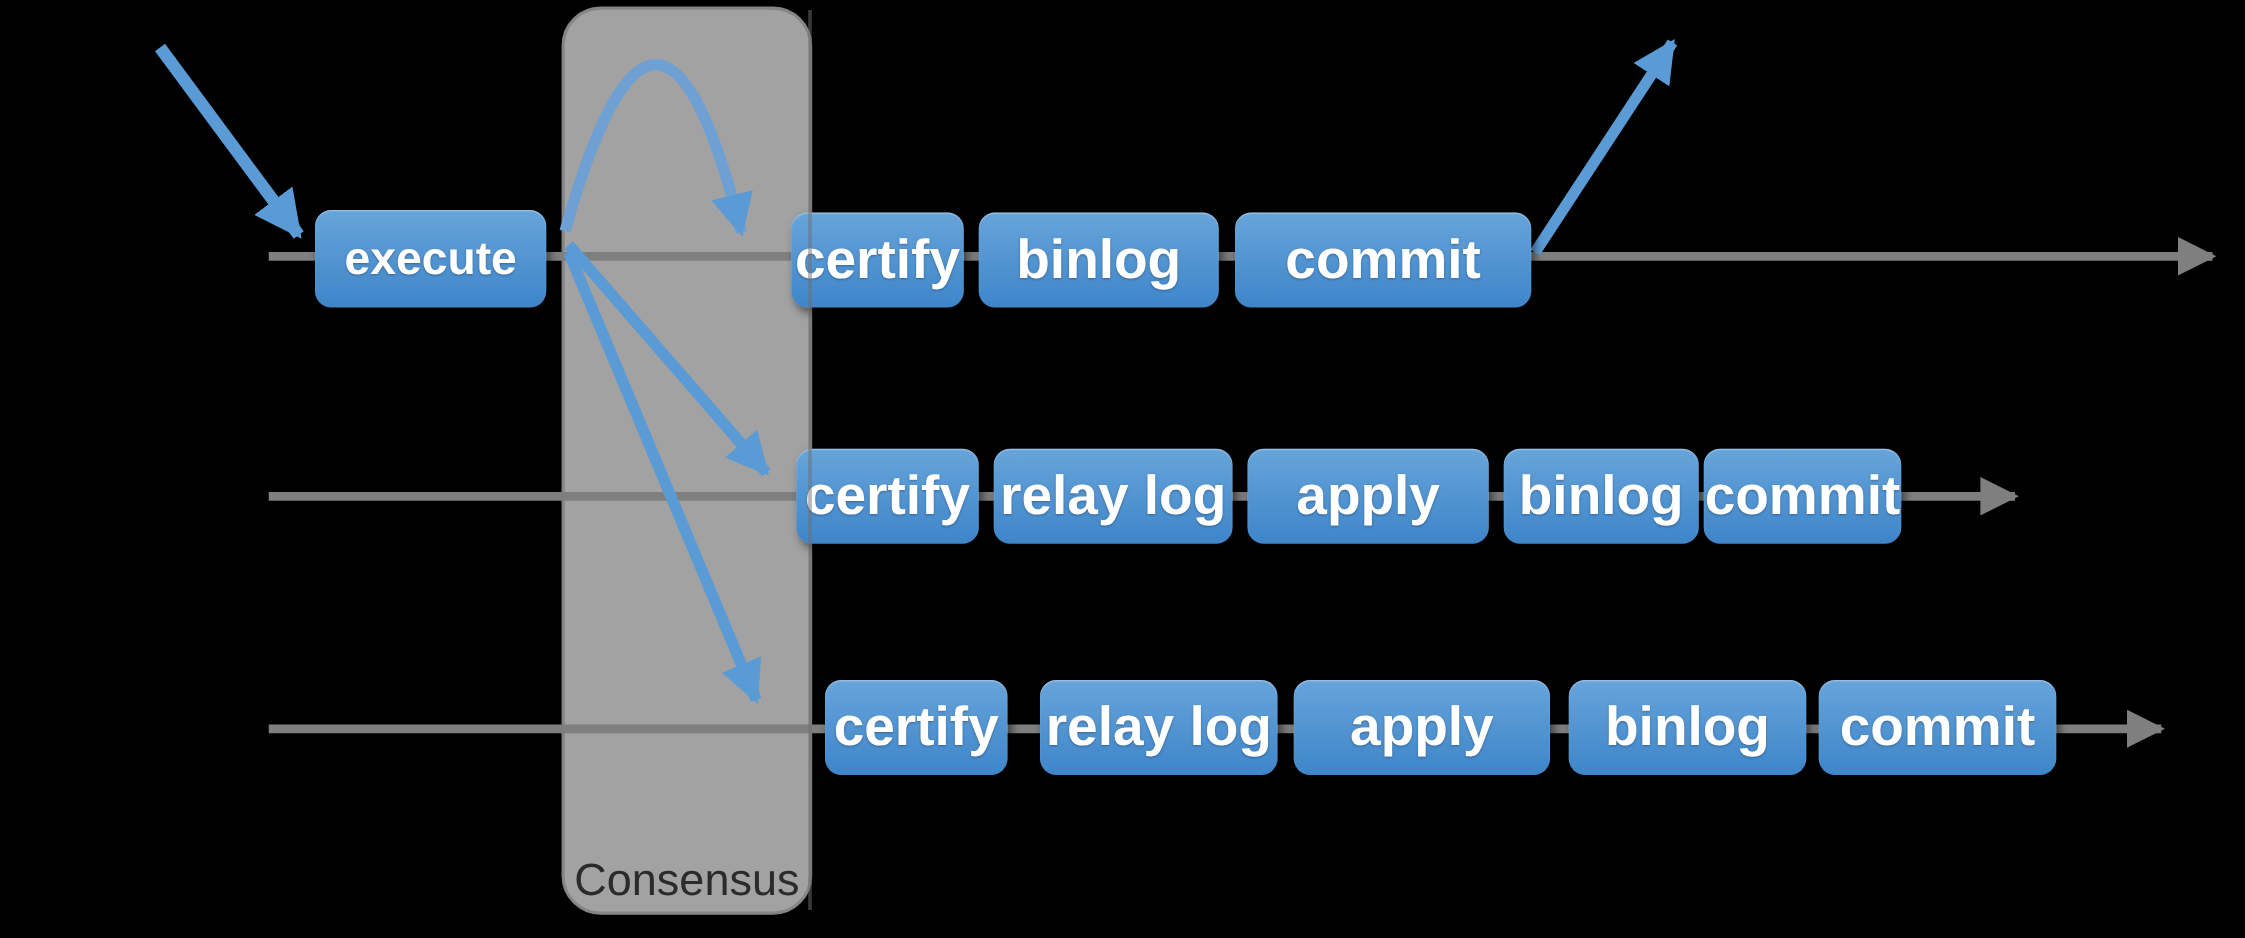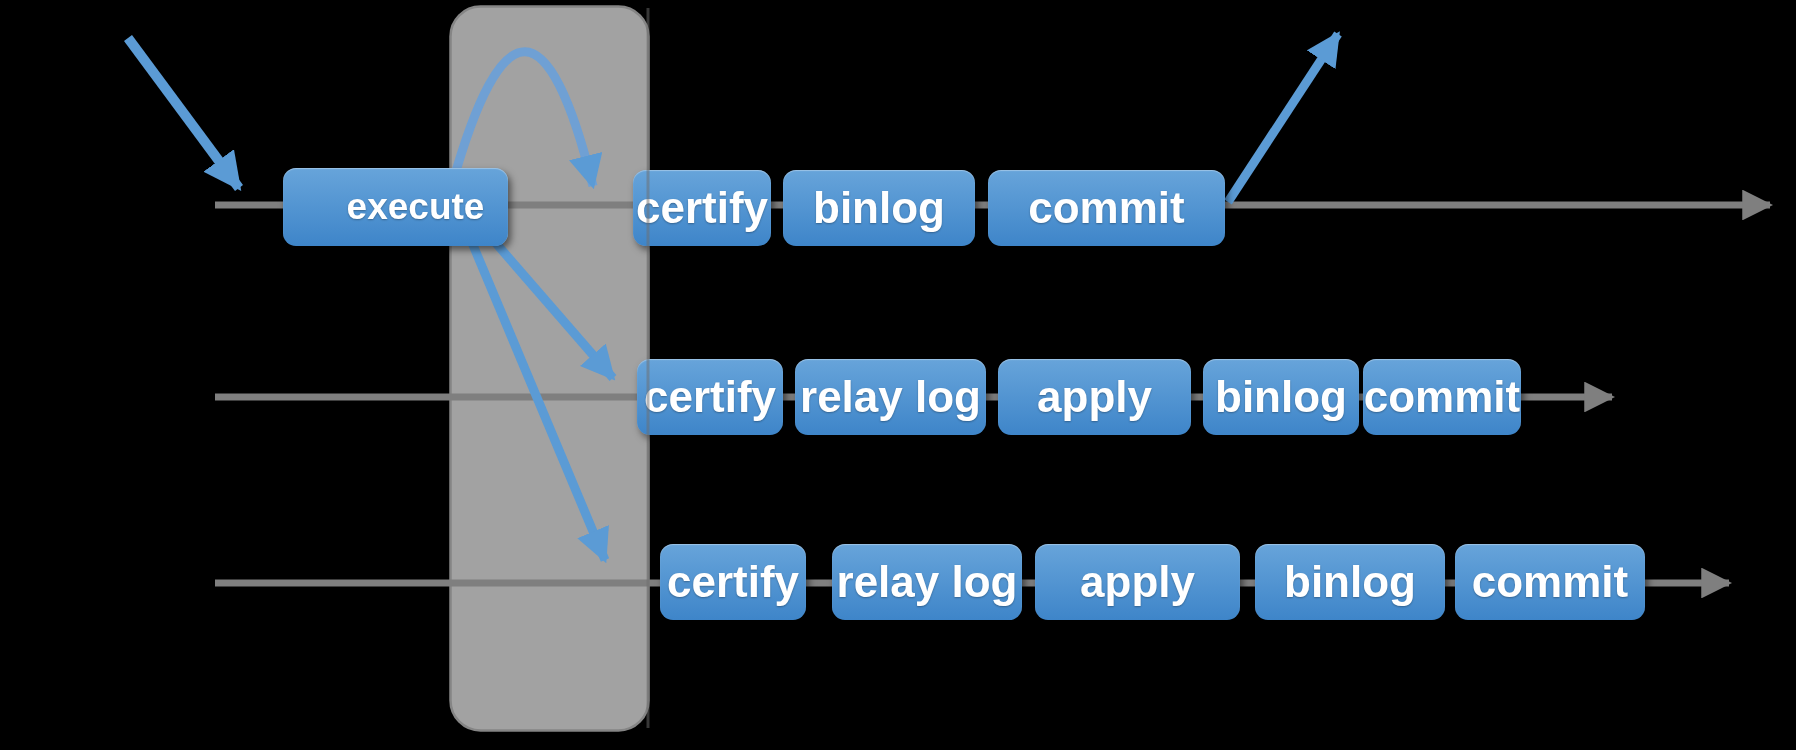--- a/index.html
+++ b/index.html
@@ -68,35 +68,36 @@
     <line class="gray-line" x1="215" y1="397" x2="1612" y2="397" marker-end="url(#grayHead)"></line>
     <line class="gray-line" x1="215" y1="583" x2="1729" y2="583" marker-end="url(#grayHead)"></line>
 
     <line class="blue-arrow thick" x1="128" y1="38" x2="239" y2="188" marker-end="url(#blueHead)"></line>
     <path class="arc-arrow" d="M452,185 Q527,-82 593,186" marker-end="url(#blueHead)"></path>
     <line class="blue-arrow" x1="455" y1="196" x2="613" y2="378" marker-end="url(#blueHead)"></line>
     <line class="blue-arrow" x1="455" y1="202" x2="605" y2="560" marker-end="url(#blueHead)"></line>
     <line class="blue-arrow" x1="1228" y1="202" x2="1338" y2="34" marker-end="url(#blueHead)"></line>
   </svg>
 
-  <div class="node execute" style="left:283px;top:168px;width:185px;height:78px;padding-left:40px;">execute</div>
+  <div class="node execute" style="left:252px;top:168px;width:185px;height:78px;">execute</div>
   <div class="node" style="left:633px;top:170px;width:138px;height:76px;">certify</div>
   <div class="node" style="left:783px;top:170px;width:192px;height:76px;">binlog</div>
   <div class="node" style="left:988px;top:170px;width:237px;height:76px;">commit</div>
 
   <div class="node" style="left:637px;top:359px;width:146px;height:76px;">certify</div>
   <div class="node" style="left:795px;top:359px;width:191px;height:76px;">relay log</div>
   <div class="node" style="left:998px;top:359px;width:193px;height:76px;">apply</div>
   <div class="node" style="left:1203px;top:359px;width:156px;height:76px;">binlog</div>
   <div class="node" style="left:1363px;top:359px;width:158px;height:76px;">commit</div>
 
   <div class="node" style="left:660px;top:544px;width:146px;height:76px;">certify</div>
   <div class="node" style="left:832px;top:544px;width:190px;height:76px;">relay log</div>
   <div class="node" style="left:1035px;top:544px;width:205px;height:76px;">apply</div>
   <div class="node" style="left:1255px;top:544px;width:190px;height:76px;">binlog</div>
   <div class="node" style="left:1455px;top:544px;width:190px;height:76px;">commit</div>
 
   <svg class="layer top-layer" width="1796" height="750" viewBox="0 0 1796 750">
     <line class="consensus-edge" x1="648" y1="8" x2="648" y2="728"></line>
   </svg>
 
+  <div class="consensus-label">Consensus</div>
 
 </div>
 
 </body></html>

